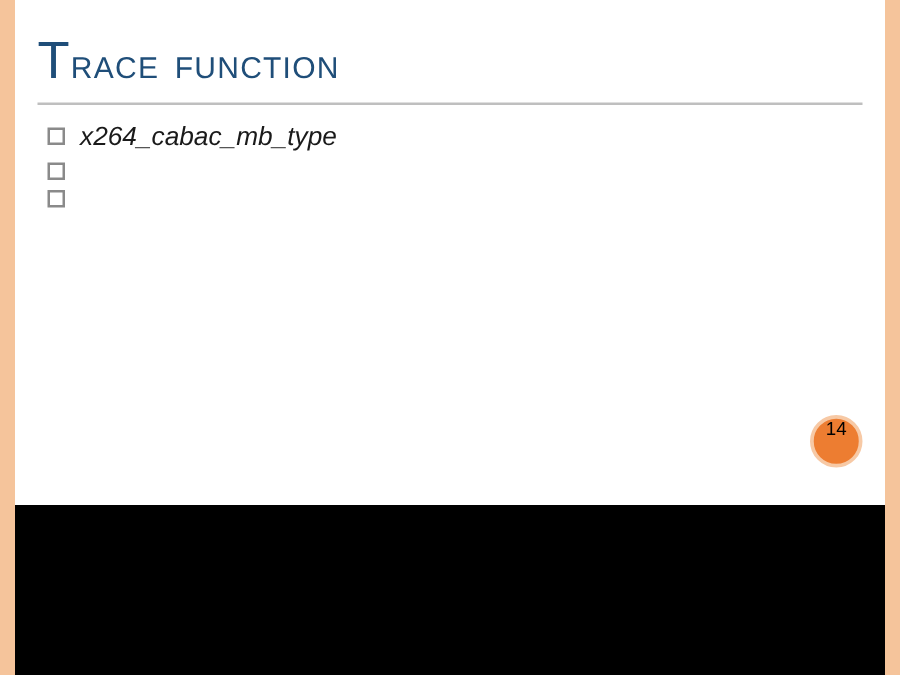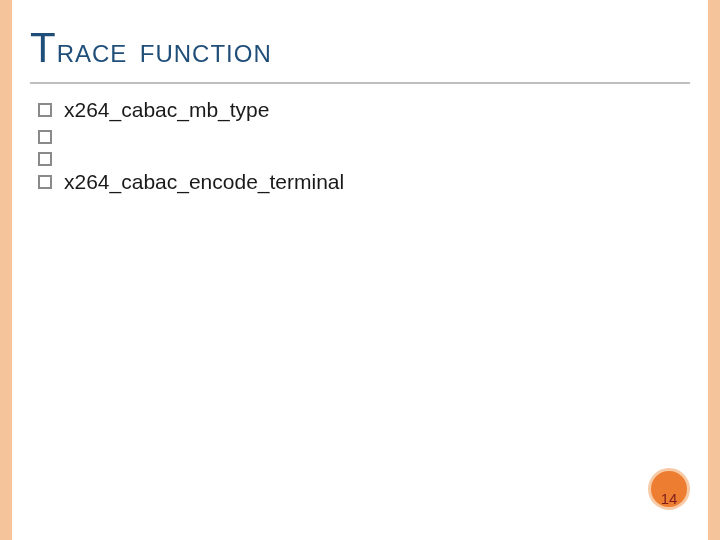--- a/index.html
+++ b/index.html
@@ -4,21 +4,21 @@
 <style>
   * { margin: 0; padding: 0; box-sizing: border-box; }
   html, body { width: 720px; height: 540px; overflow: hidden; }
   body {
     background: #000;
     font-family: "Trebuchet MS", "Lucida Sans", Verdana, sans-serif;
   }
   .slide {
     position: relative;
     width: 720px;
-    height: 540px;
+    height: 404px;
     background: #fff;
   }
   
   .accent-left {
     position: absolute;
     left: 0; top: 0;
     width: 12px; height: 540px;
     background: #f5c49b;
   }
   .accent-right {
@@ -45,20 +45,21 @@
   .title .first {
     font-size: 42px;
     font-weight: 400;
   }
   
   .content {
     position: absolute;
     left: 38px;
     top: 98px;
     right: 24px;
+    font-style: italic;
   }
   .bullet-row {
     display: flex;
     align-items: baseline;
     gap: 12px;
     margin-bottom: 4px;
     font-size: 21px;
     color: #1a1a1a;
   }
   .bullet-icon {
@@ -72,23 +73,23 @@
   .pagenum {
     position: absolute;
     right: 30px;
     bottom: 30px;
     width: 42px;
     height: 42px;
     border-radius: 50%;
     background: #ed7d31;
     border: 3px solid #f7c9a5;
     display: flex;
-    align-items: flex-end;
+    align-items: flex-start;
     justify-content: center;
-    color: #7f1d1d;
+    color: #000000;
     font-size: 15px;
     font-weight: 500;
   }
 </style>
 </head>
 <body>
 
 <div class="slide">
 
   <div class="accent-left"></div>
@@ -102,23 +103,19 @@
     <div class="bullet-row">
       <span class="bullet-icon"></span>
       <span>x264_cabac_mb_type</span>
     </div>
     <div class="bullet-row">
       <span class="bullet-icon"></span>
     </div>
     <div class="bullet-row">
       <span class="bullet-icon"></span>
     </div>
-    <div class="bullet-row">
-      <span class="bullet-icon"></span>
-      <span>x264_cabac_encode_terminal</span>
-    </div>
   </div>
 
   <div class="pagenum">
     <span>14</span>
   </div>
 
 </div>
 
 </body></html>

